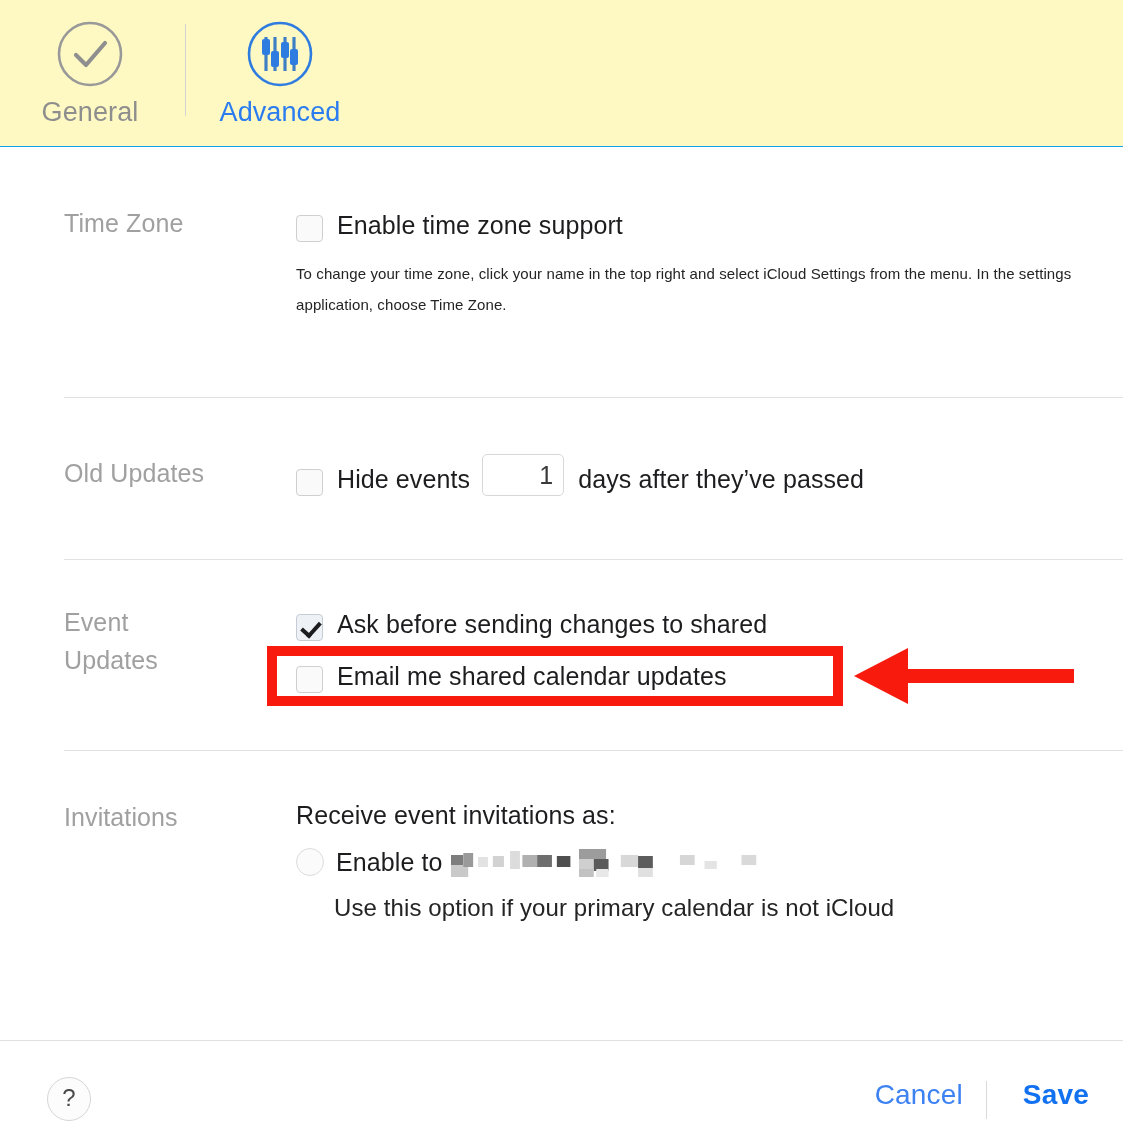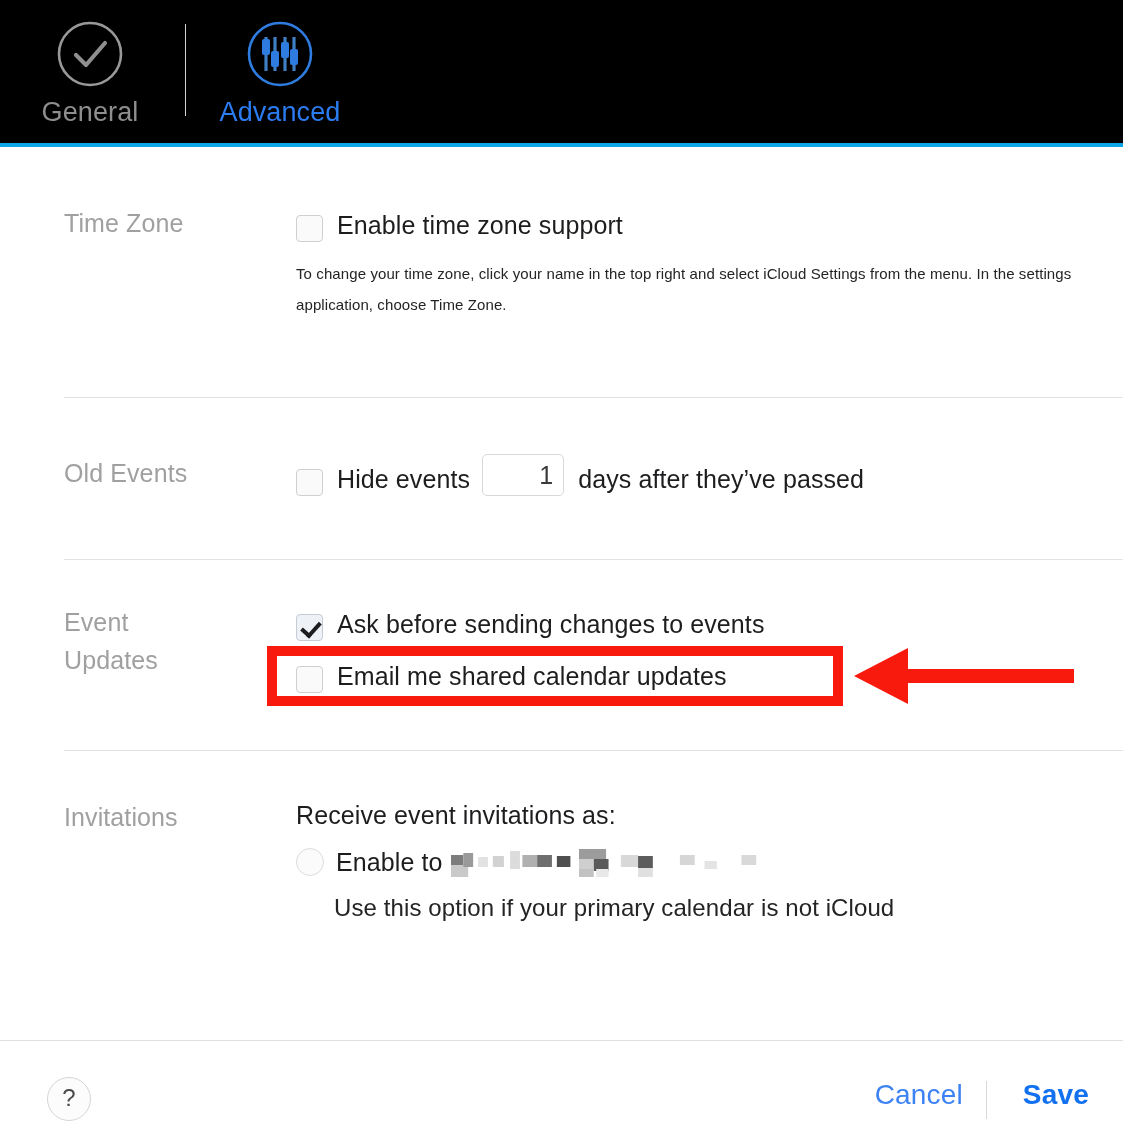--- a/index.html
+++ b/index.html
@@ -15,22 +15,22 @@
     overflow: hidden;
     position: relative;
   }
 
   
   .tabbar {
     position: absolute;
     left: 0; top: 0;
     width: 1123px;
     height: 147px;
-    background: #000000;
-    border-bottom: 4px solid #0ea5e9;
+    background: #fef9c3;
+    border-bottom: 1px solid #0ea5e9;
     box-sizing: border-box;
   }
   .tab {
     position: absolute;
     top: 18px;
     width: 170px;
     text-align: center;
     cursor: pointer;
     user-select: none;
   }
@@ -321,42 +321,42 @@
         <span class="cbox"></span>
         <span class="cb-text">Enable time zone support</span>
       </div>
       <div class="helptext" style="margin-top:16px;">To change your time zone, click your name in the top right and select iCloud Settings from the menu. In the settings application, choose Time Zone.</div>
     </div>
   </div>
 
   <div class="divider" style="top:249px;"></div>
 
   <div class="row" style="top:306px;">
-    <div class="row-label">Old Events</div>
+    <div class="row-label">Old Updates</div>
     <div class="row-body">
       <div class="checkline">
         <span class="cbox"></span>
         <span class="cb-text">Hide events</span>
         <input class="numinput" type="text" value="1" style="">
         <span class="cb-text">days after they’ve passed</span>
       </div>
     </div>
   </div>
 
   <div class="divider" style="top:411px;"></div>
 
   <div class="row" style="top:455px;">
     <div class="row-label">
       <div>Event</div>
       <div>Updates</div>
     </div>
     <div class="row-body">
       <div class="checkline">
         <span class="cbox checked"></span>
-        <span class="cb-text">Ask before sending changes to events</span>
+        <span class="cb-text">Ask before sending changes to shared</span>
       </div>
       <div class="checkline" style="margin-top:14px;">
         <span class="cbox"></span>
         <span class="cb-text">Email me shared calendar updates</span>
       </div>
     </div>
   </div>
 
   <div class="divider" style="top:602px;"></div>
 

